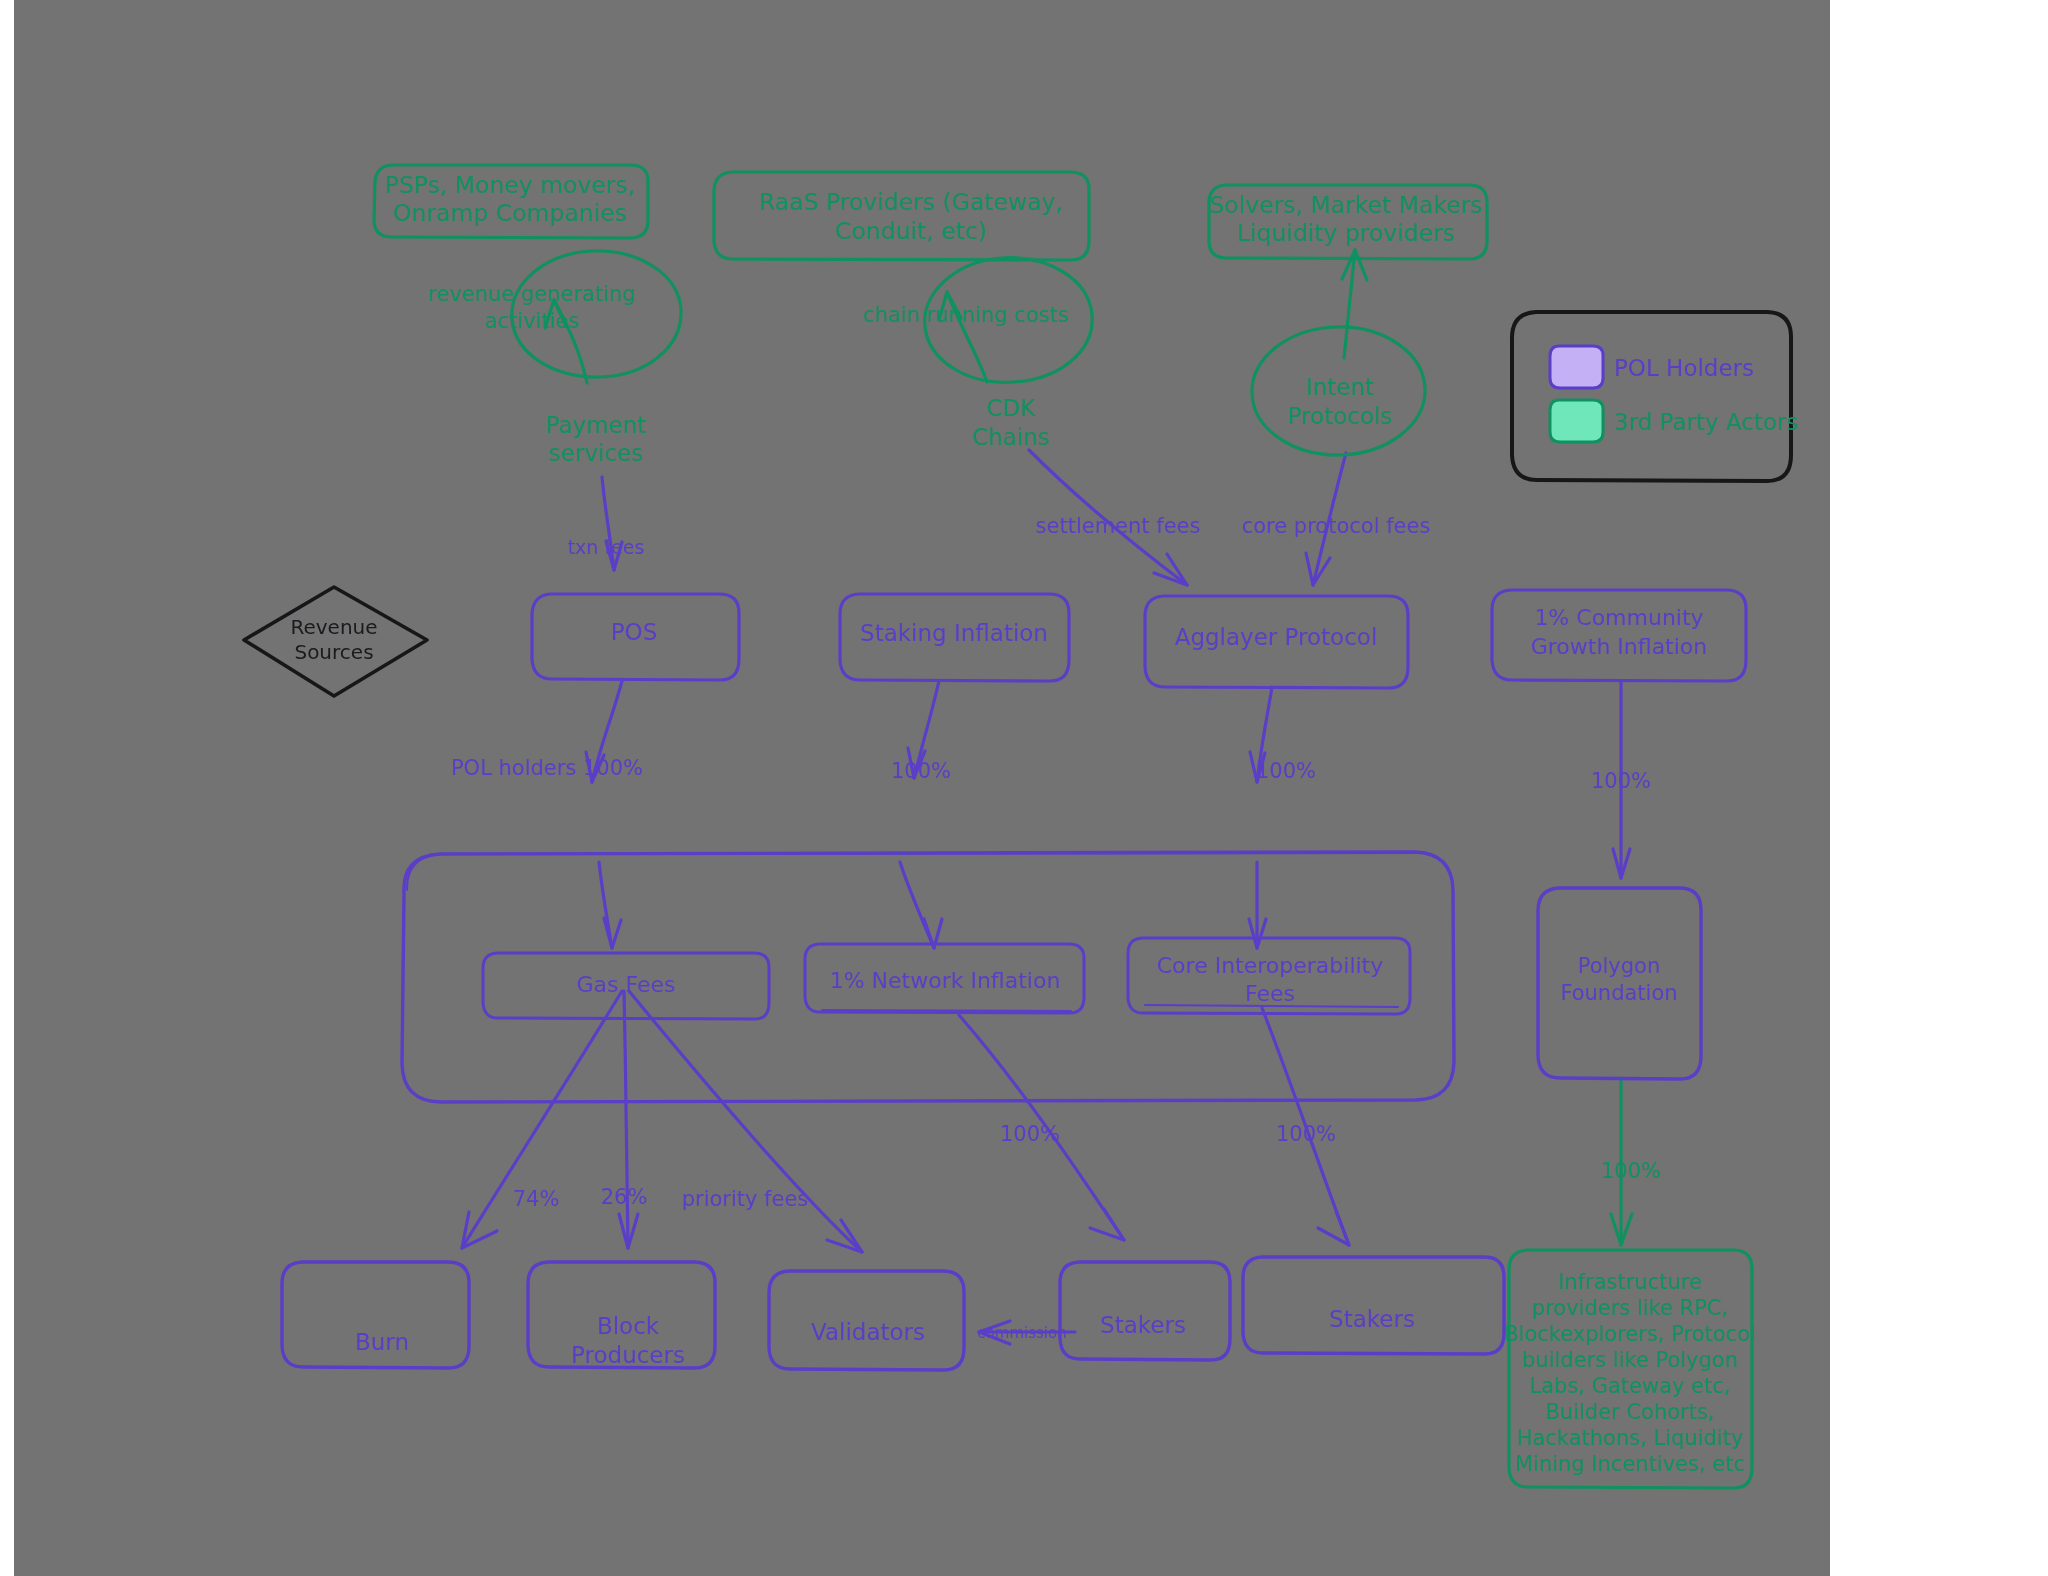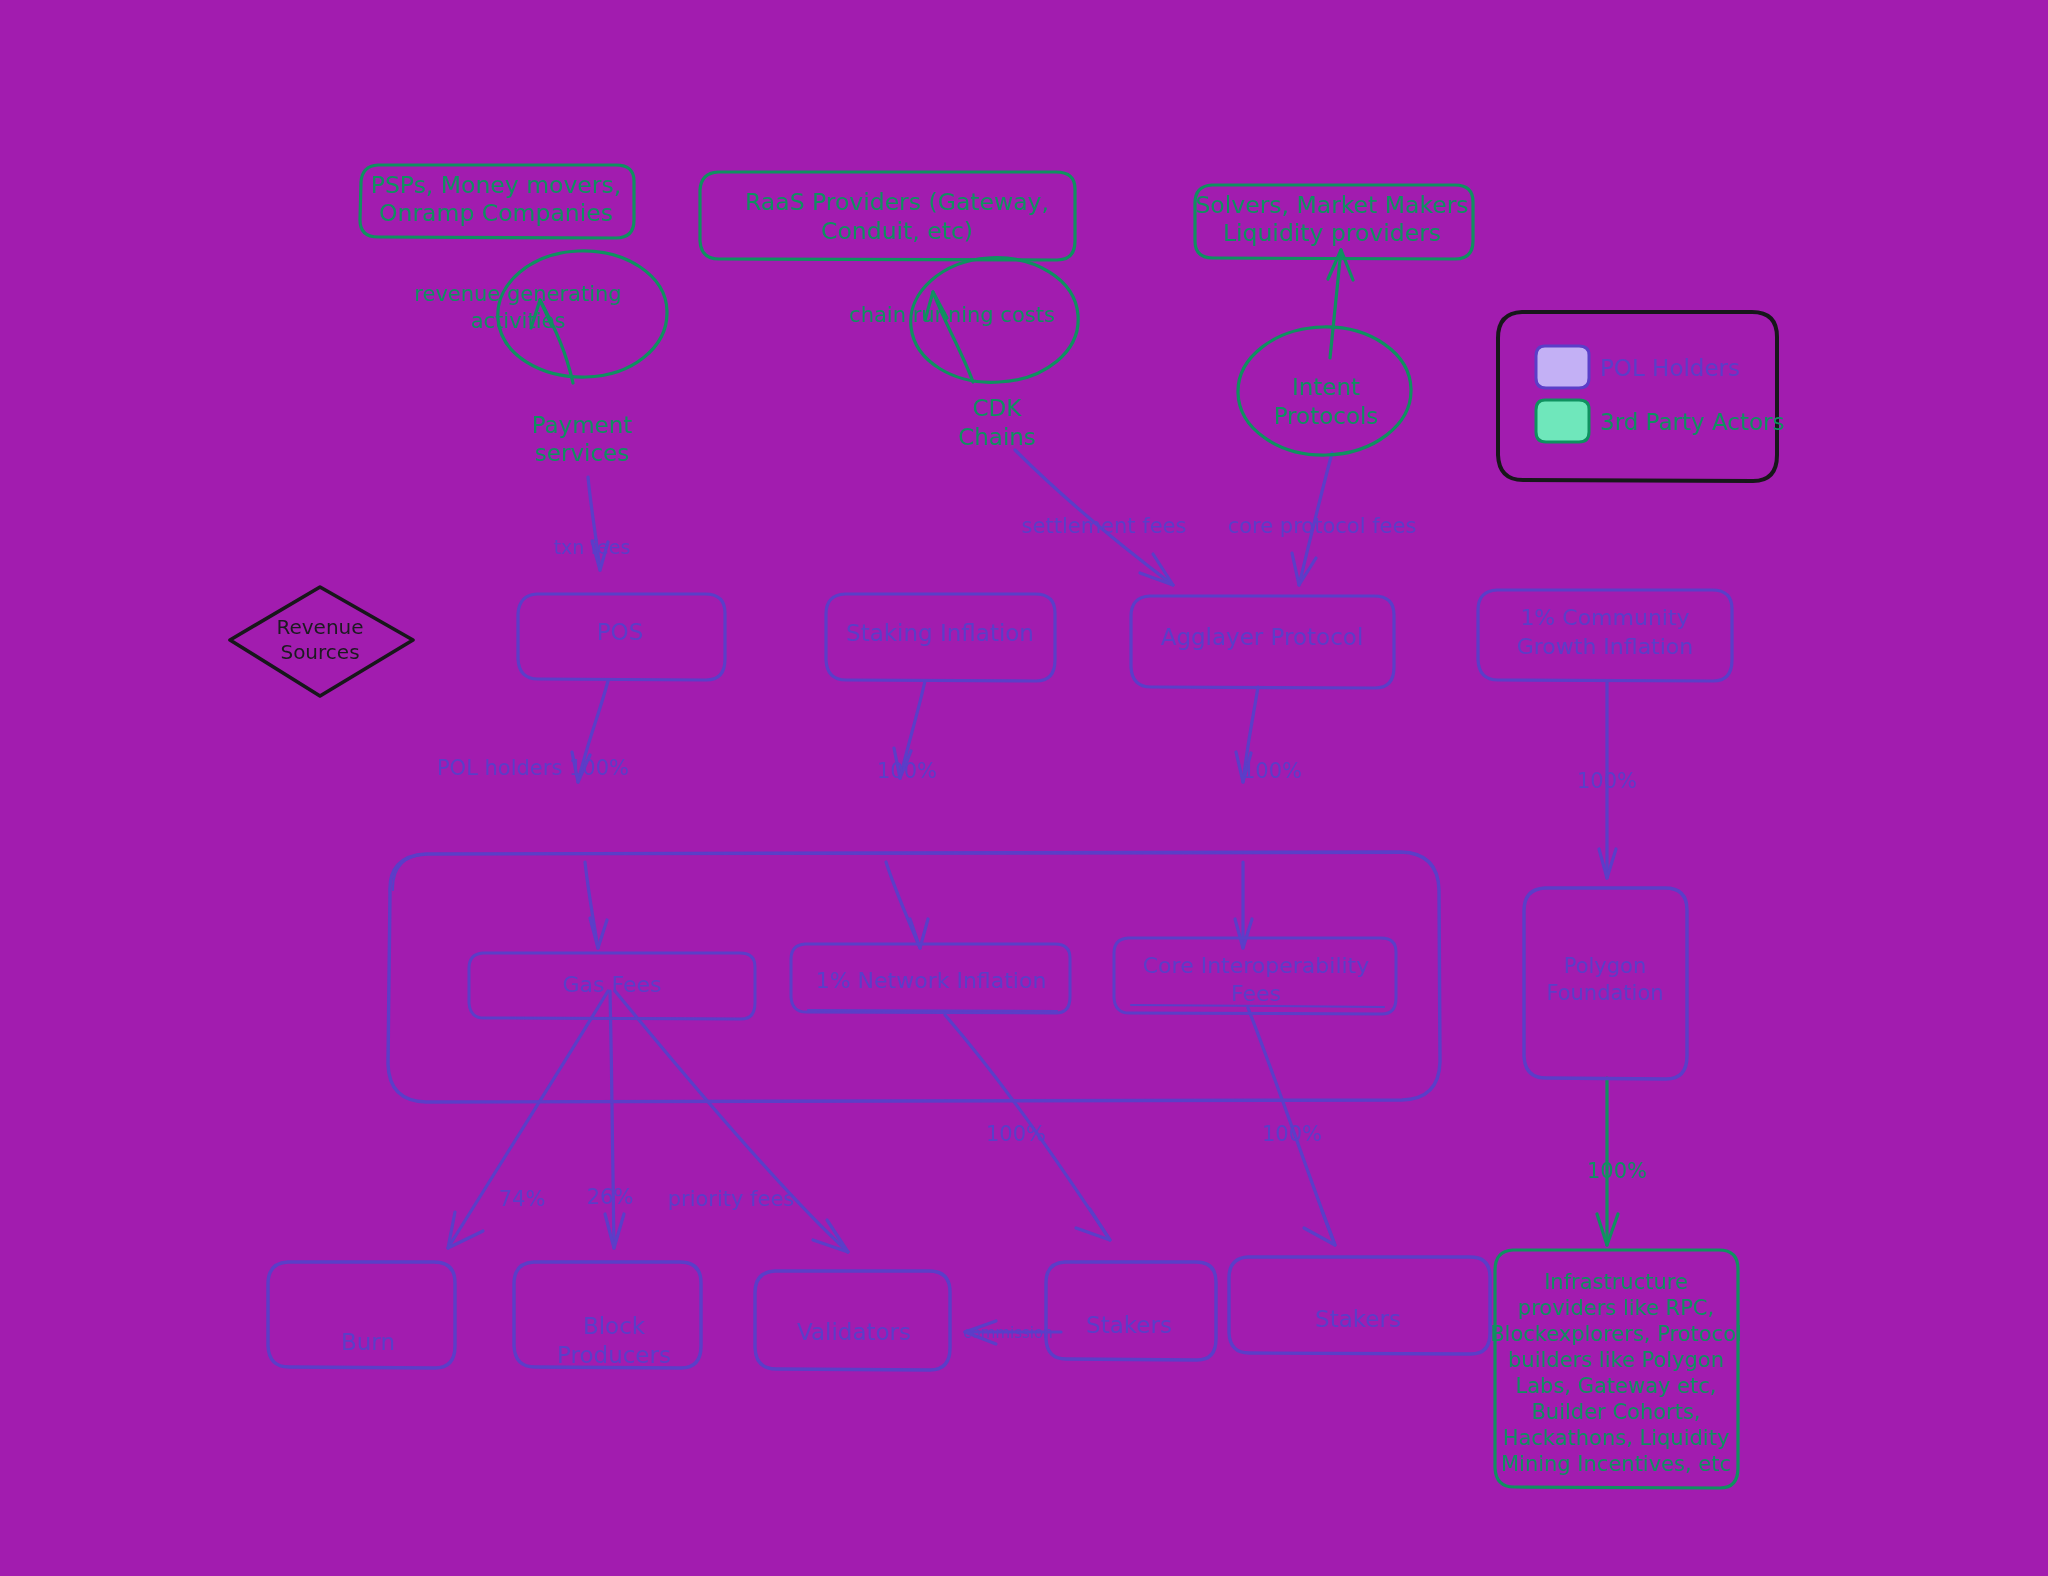--- a/index.html
+++ b/index.html
@@ -1,19 +1,19 @@
 <!DOCTYPE html>
 <html><head>
 <meta charset="utf-8">
 <title>Polygon POL Value Flow Diagram</title>
 <style>
   html,body{margin:0;padding:0;background:#ffffff;}
   body{width:2048px;height:1576px;overflow:hidden;
        font-family:"DejaVu Sans","Liberation Sans",sans-serif;}
-  #stage{position:relative;width:2048px;height:1576px;background:#a21caf;}
+  #stage{position:relative;width:1816px;height:1576px;background:#737373;margin-left:14px;}
   svg#canvas{position:absolute;left:0;top:0;width:2048px;height:1576px;}
 
   .node-text{font-family:"DejaVu Sans","Liberation Sans",sans-serif;
              text-anchor:middle;dominant-baseline:middle;}
   .t-purple{fill:#5b3ec8;}
   .t-green{fill:#0f9160;}
   .t-black{fill:#1b1b1f;}
 
   .s-purple{stroke:#5b3ec8;fill:none;stroke-linecap:round;stroke-linejoin:round;}
   .s-green{stroke:#0f9160;fill:none;stroke-linecap:round;stroke-linejoin:round;}

